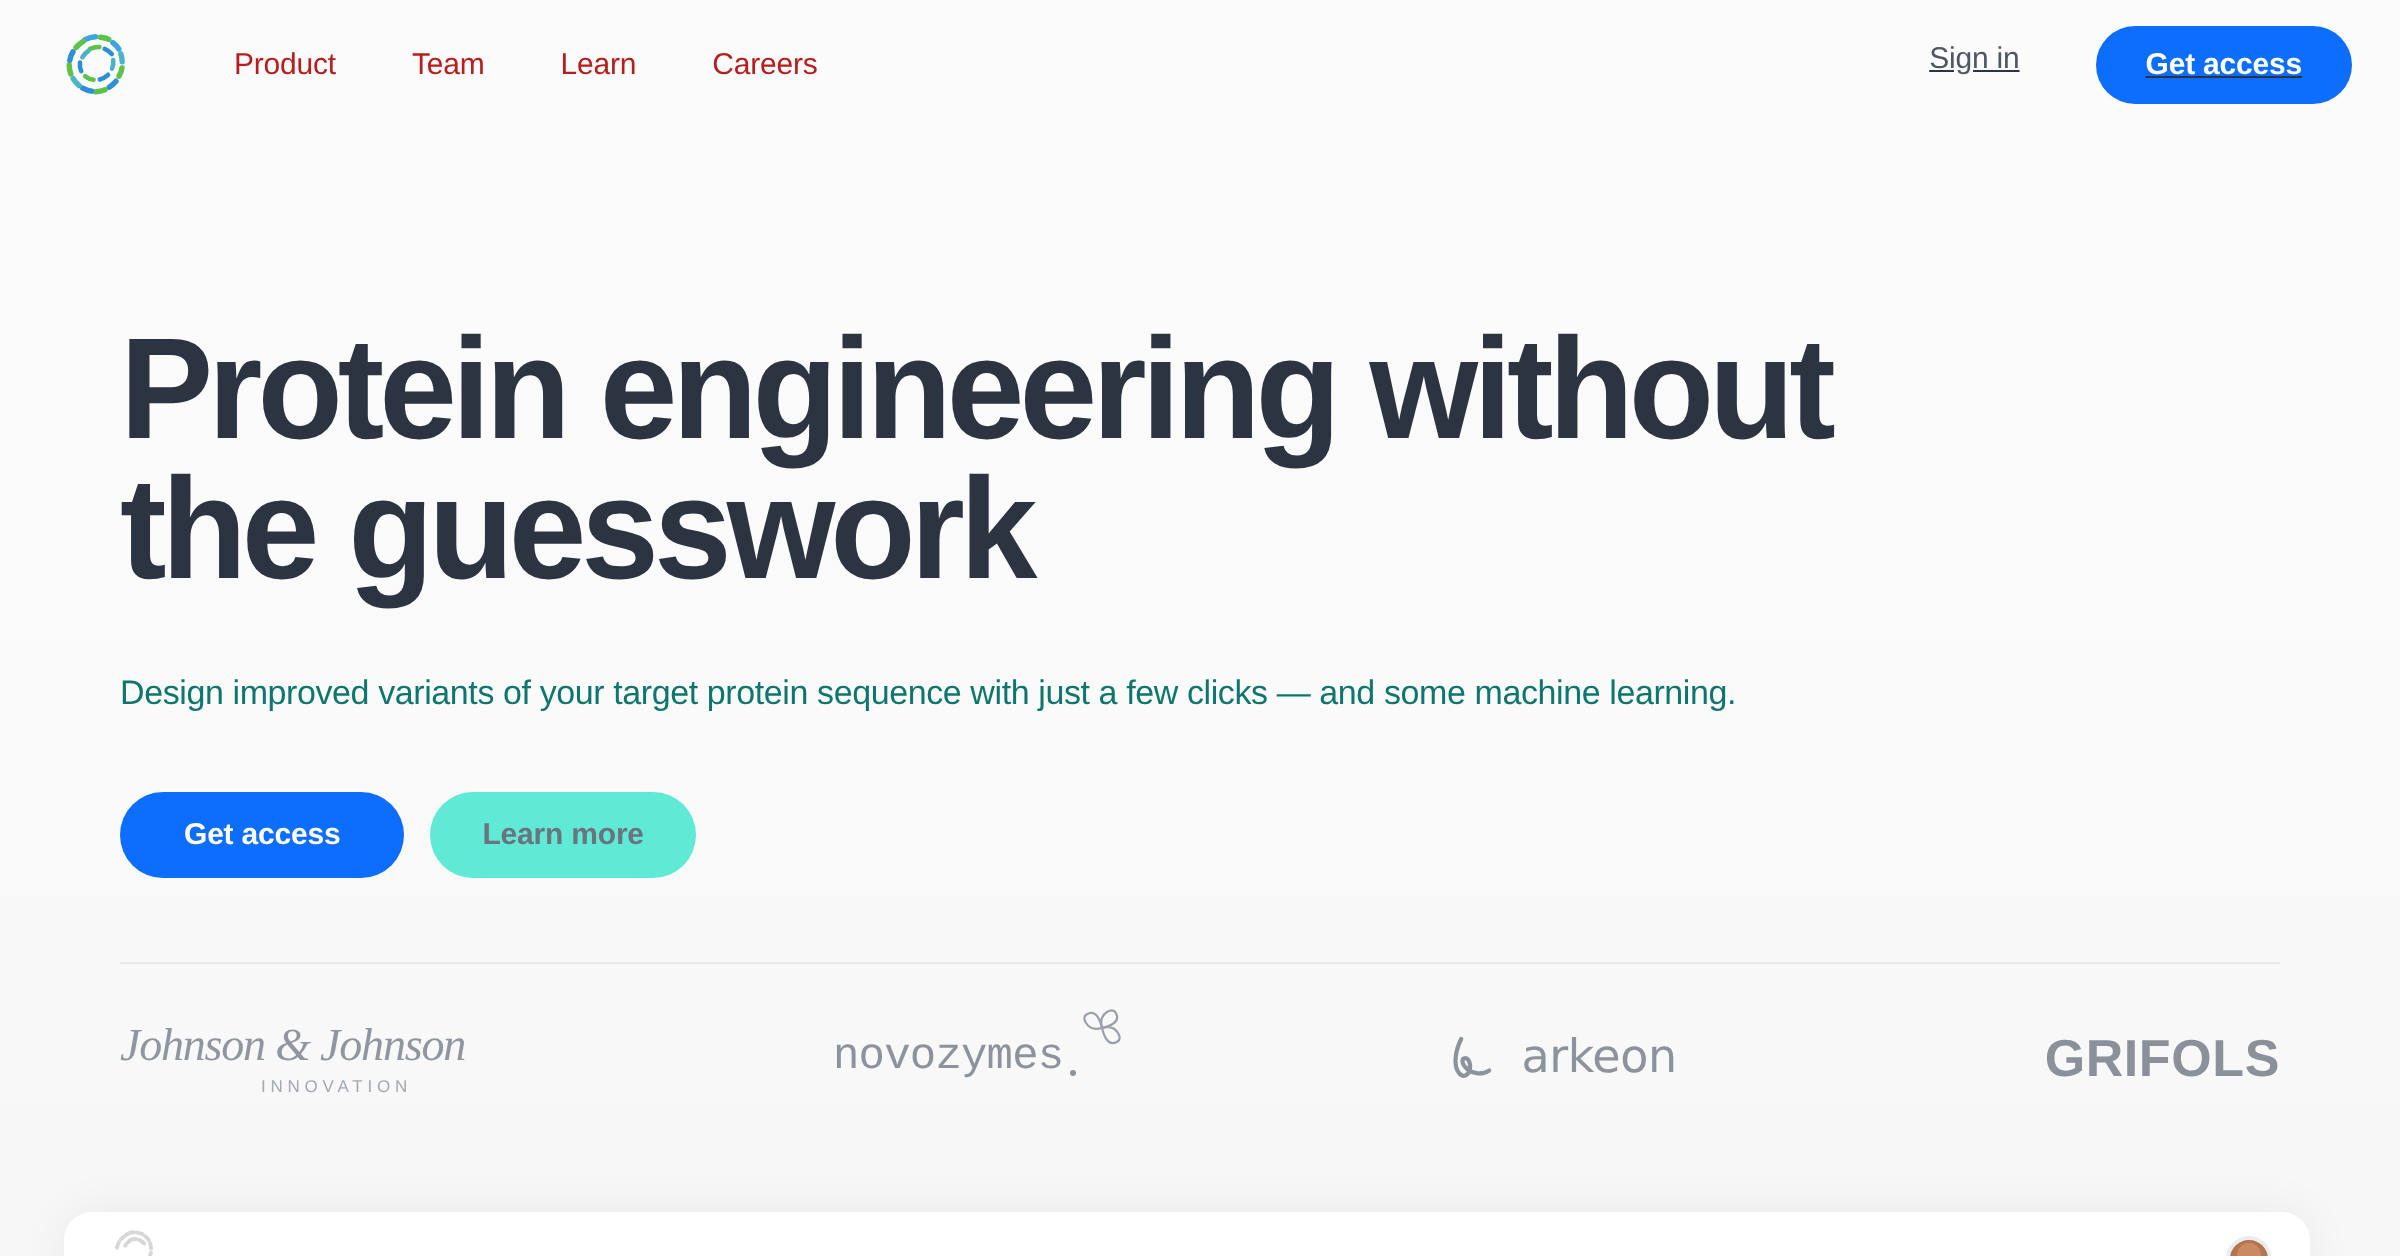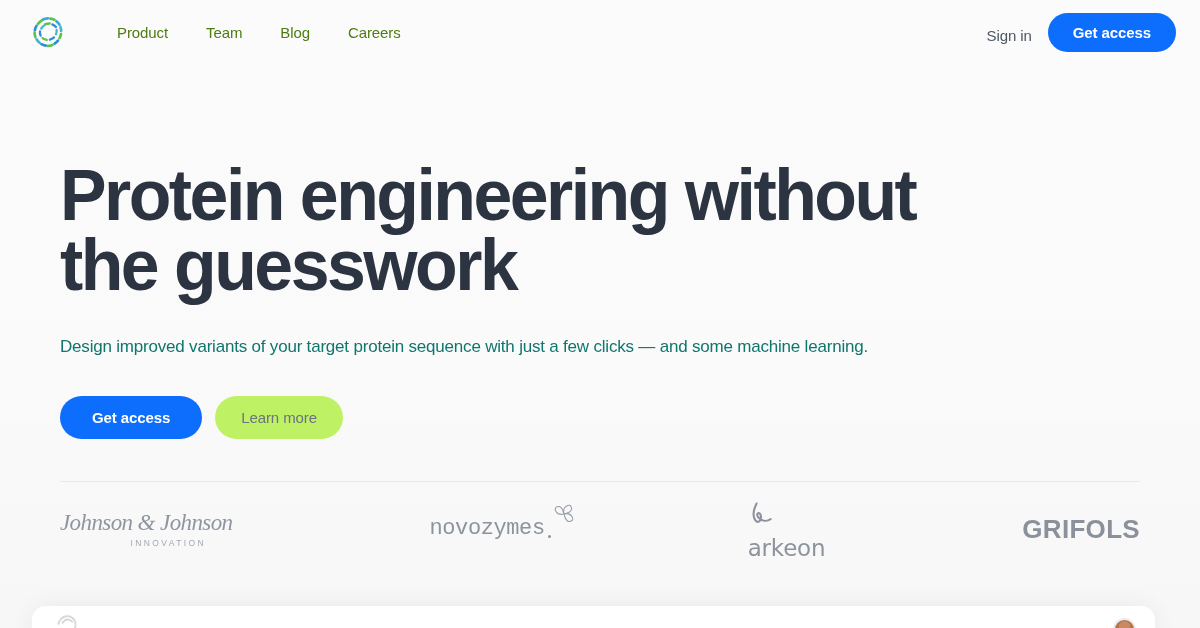--- a/index.html
+++ b/index.html
@@ -38,21 +38,21 @@
 
   .nav {
     display: flex;
     align-items: center;
     gap: 0px;
   }
 
   .nav-item {
     font-size: 15px;
     font-weight: 500;
-    color: #4d7c0f;
+    color: #b91c1c;
     letter-spacing: -0.1px;
     padding: 8px 19px;
     border-radius: 8px;
     cursor: pointer;
     display: flex;
     align-items: center;
     gap: 7px;
     white-space: nowrap;
   }
 
@@ -60,22 +60,23 @@
     width: 11px;
     height: 7px;
     display: block;
     flex: 0 0 auto;
     margin-top: 1px;
   }
 
   .header-right {
     margin-left: auto;
     display: flex;
-    align-items: flex-end;
-    gap: 2px;
+    align-items: flex-start;
+    gap: 24px;
+    text-decoration: underline;
   }
 
   .signin {
     font-size: 15px;
     font-weight: 500;
     color: #4e5763;
     letter-spacing: -0.1px;
     padding: 8px 14px;
     border-radius: 8px;
     cursor: pointer;
@@ -139,24 +140,24 @@
     letter-spacing: -0.1px;
     border: none;
     border-radius: 999px;
     padding: 14px 32px;
     cursor: pointer;
     font-family: inherit;
     line-height: 1;
   }
 
   .btn-hero-secondary {
-    background: #bef264;
+    background: #5eead4;
     color: #6b7280;
     font-size: 15px;
-    font-weight: 400;
+    font-weight: 700;
     letter-spacing: -0.1px;
     border: none;
     border-radius: 999px;
     padding: 14px 26px;
     cursor: pointer;
     font-family: inherit;
     line-height: 1;
   }
 
   
@@ -219,21 +220,21 @@
   }
   .novo-mark {
     position: absolute;
     right: -26px;
     top: -16px;
     width: 26px;
     height: 26px;
   }
 
   
-  .arkeon { display: flex; align-items: flex-start; gap: 9px; flex-direction: column; }
+  .arkeon { display: flex; align-items: center; gap: 9px; }
   .arkeon-mark { width: 30px; height: 30px; display: block; }
   .arkeon-word {
     font-size: 23px;
     font-weight: 400;
     letter-spacing: -0.2px;
     color: #8d939d;
     font-family: "DejaVu Sans", sans-serif;
     line-height: 1;
   }
 
@@ -315,21 +316,21 @@
   </a>
 
   <nav class="nav">
     <div class="nav-item">
       <span>Product</span>
     </div>
     <div class="nav-item">
       <span>Team</span>
     </div>
     <div class="nav-item">
-      <span>Blog</span>
+      <span>Learn</span>
     </div>
     <div class="nav-item">
       <span>Careers</span>
     </div>
   </nav>
 
   <div class="header-right">
     <div class="signin">Sign in</div>
     <button class="btn-primary">Get access</button>
   </div>

